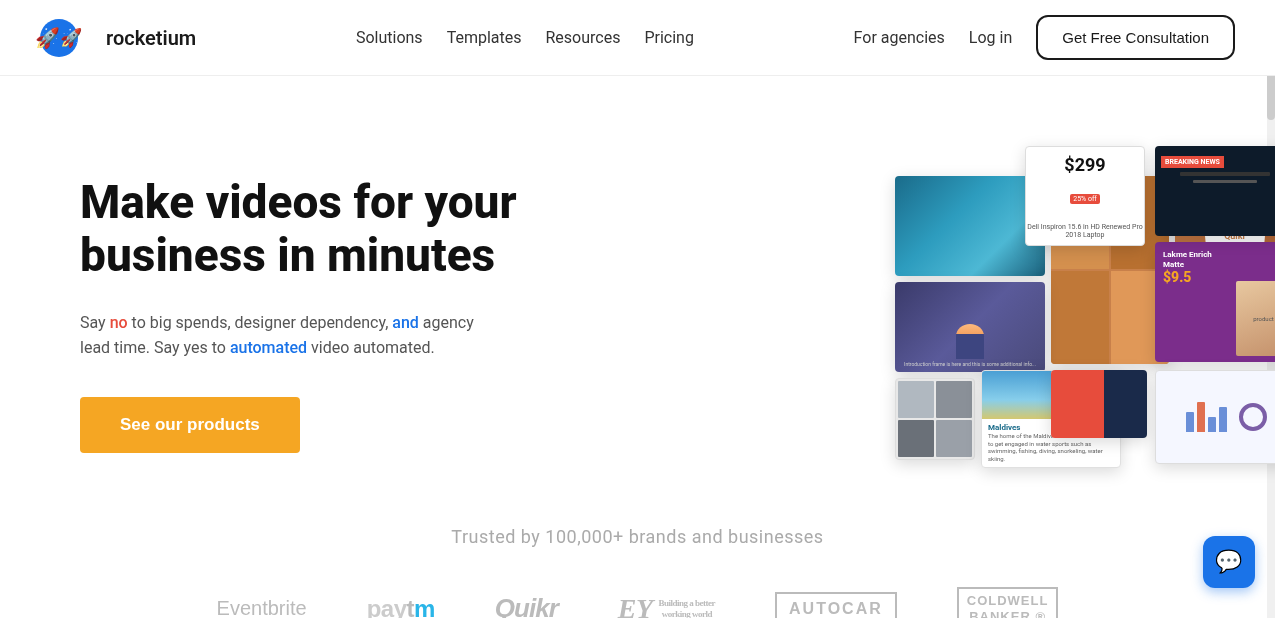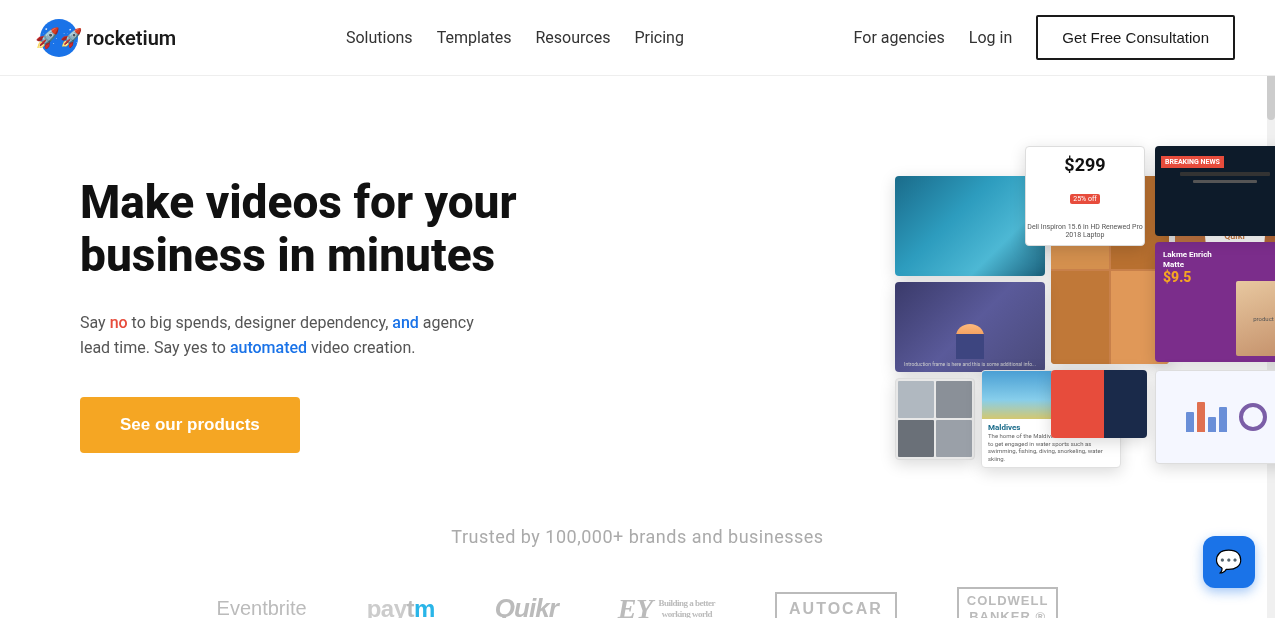--- a/index.html
+++ b/index.html
@@ -17,31 +17,31 @@
       background: #1a73e8;
       border-radius: 50%;
       display: flex; align-items: center; justify-content: center;
       font-size: 18px; color: #fff; font-weight: bold;
       position: relative;
     }
     .nav-logo-icon::before {
       content: '🚀';
       font-size: 20px;
     }
-    .nav-logo-text { font-size: 20px; font-weight: 600; color: #1a1a1a; }
+    .nav-logo-text { font-size: 20px; font-weight: 600; color: #1a1a1a; margin-left: 20px; }
     .nav-links { display: flex; align-items: center; gap: 24px; }
     .nav-links a {
       text-decoration: none; color: #333; font-size: 16px; font-weight: 400; cursor: pointer;
     }
     .nav-right { display: flex; align-items: center; gap: 24px; }
     .nav-login { font-size: 16px; color: #333; cursor: pointer; text-decoration: none; }
     .nav-cta {
       padding: 12px 24px; border: 2px solid #1a1a1a; background: #fff;
       color: #1a1a1a; font-size: 15px; font-weight: 500; cursor: pointer;
-      border-radius: 2px;
+      border-radius: 12px;
     }
 
     
     .hero {
       display: flex; align-items: flex-start; justify-content: space-between;
       padding: 60px 60px 40px 80px; min-height: 400px; position: relative;
     }
     .hero-content { max-width: 500px; padding-top: 40px; }
     .hero-title { font-size: 46px; font-weight: 800; color: #111; line-height: 1.15; margin-bottom: 28px; }
     .hero-subtitle { font-size: 16px; color: #555; line-height: 1.6; margin-bottom: 36px; max-width: 420px; }
@@ -171,21 +171,21 @@
     <a class="nav-login">For agencies</a>
     <a class="nav-login">Log in</a>
     <button class="nav-cta">Get Free Consultation</button>
   </div>
 </nav>
 
 <section class="hero">
   <div class="hero-content">
     <h1 class="hero-title">Make videos for your business in minutes</h1>
     <p class="hero-subtitle">
-      <span>Say </span><span class="highlight-no">no</span><span> to big spends, designer dependency, </span><span class="highlight-and">and</span><span> agency lead time. Say yes to </span><span class="highlight-auto">automated</span><span> video creation.</span>
+      <span>Say </span><span class="highlight-no">no</span><span> to big spends, designer dependency, </span><span class="highlight-and">and</span><span> agency lead time. Say yes to </span><span class="highlight-auto">automated</span><span> video automated.</span>
     </p>
     <button class="btn-primary">See our products</button>
   </div>
 
   <div class="hero-visual">
 
     <div class="vid-card vc4" style="left:390px; top:0; width:120px; height:100px; z-index:5;">
       <div class="vc4-price">$299</div>
       <div class="vc4-badge">25% off</div>
       <div class="vc4-label">Dell Inspiron 15.6 in HD Renewed Pro 2018 Laptop</div>

